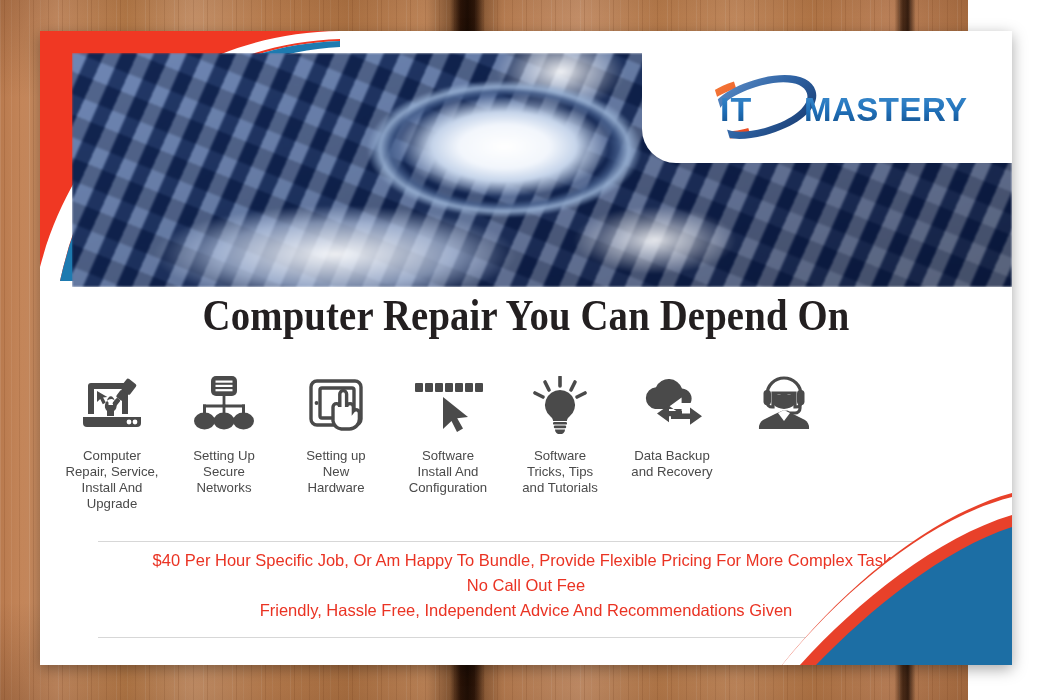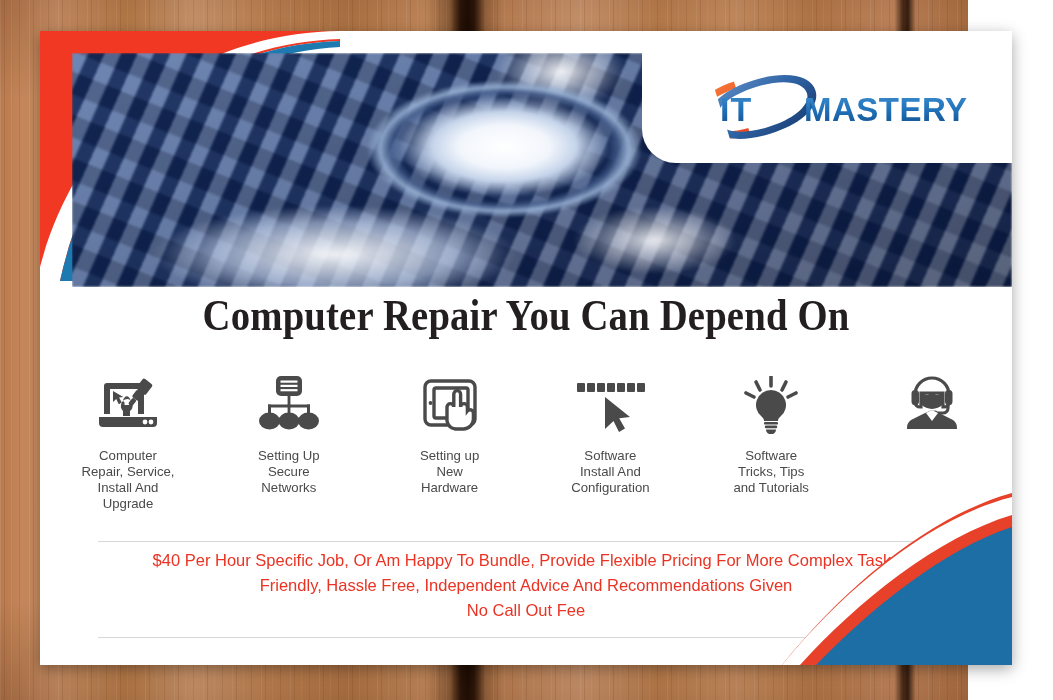--- a/index.html
+++ b/index.html
@@ -133,25 +133,24 @@
     font-weight: 700;
     color: #231f20;
     letter-spacing: .2px;
     transform: scaleX(.86);
     white-space: nowrap;
   }
 
   
   .services {
     position: absolute;
-    left: 32px; top: 342px;
+    left: 16px; top: 342px;
     width: 916px;
     display: flex;
     align-items: flex-start;
-    justify-content: space-between;
   }
   .service {
     width: 112px;
     display: flex;
     flex-direction: column;
     align-items: center;
   }
   .service-icon {
     height: 64px;
     display: flex; align-items: center; justify-content: center;
@@ -347,20 +346,32 @@
             <rect x="21.8" y="49.6" width="12.4" height="2.6" rx="1.2"></rect>
             <path d="M23,53.4 h10 a5,5 0 0 1 -10,0 Z"></path>
           </svg>
         </div>
         <div class="service-label">Software
 Tricks, Tips
 and Tutorials</div>
       </div>
 
 
+      <div class="service">
+        <div class="service-icon">
+          <svg width="68" height="52" viewBox="0 0 68 52" fill="#4a4a4a">
+            <path d="M17,30 a11,11 0 0 1 1,-21.8 A14,14 0 0 1 44,9.6 a10,10 0 0 1 8.6,14.4
+                     l-9,0 l0,-5.4 l-12,8.6 l12,8.6 l0,-5.8 Z"></path>
+            <path d="M31,32 l0,-6 l-12,8.6 l12,8.6 l0,-6 l13,0 l0,-5.2 Z"></path>
+            <path d="M33,34.4 l19,0 l0,-5.8 l12,8.6 l-12,8.6 l0,-5.8 l-19,0 Z"></path>
+          </svg>
+        </div>
+        <div class="service-label">Data Backup
+and Recovery</div>
+      </div>
 
       <div class="service">
         <div class="service-icon">
           <svg width="58" height="58" viewBox="0 0 58 58" fill="#4a4a4a">
             <circle cx="29" cy="18" r="15"></circle>
             <circle cx="24" cy="16" r="2.8" fill="#ffffff"></circle>
             <circle cx="34" cy="16" r="2.8" fill="#ffffff"></circle>
             <path d="M12,19 a17,17 0 0 1 34,0 l0,7 a5,5 0 0 1 -5,5 l-1,0 l0,-14 l-22,0 l0,14 l-1,0
                      a5,5 0 0 1 -5,-5 Z" fill="#ffffff" stroke="#4a4a4a" stroke-width="3.2"></path>
             <rect x="8.5" y="14" width="7.5" height="15" rx="3.6"></rect>
@@ -372,22 +383,22 @@
           </svg>
         </div>
       </div>
 
     </div>
 
     <div class="rule rule-top"></div>
 
     <div class="promo">
       <div class="promo-line">$40 Per Hour Specific Job, Or Am Happy To Bundle, Provide Flexible Pricing For More Complex Tasks</div>
+      <div class="promo-line">No Call Out Fee</div>
       <div class="promo-line">Friendly, Hassle Free, Independent Advice And Recommendations Given</div>
-      <div class="promo-line">No Call Out Fee</div>
     </div>
 
     <div class="rule rule-bottom"></div>
 
     <div class="corner-br">
       <svg width="230" height="190" viewBox="0 0 230 190">
         <path d="M230,18 C150,40 64,110 0,190 L230,190 Z" fill="#e8412a"></path>
         <path d="M230,40 C156,62 76,126 18,190 L0,190 C64,112 150,42 230,22 Z" fill="#ffffff"></path>
         <path d="M230,52 C162,74 88,134 34,190 L230,190 Z" fill="#1c6ea4"></path>
       </svg>

